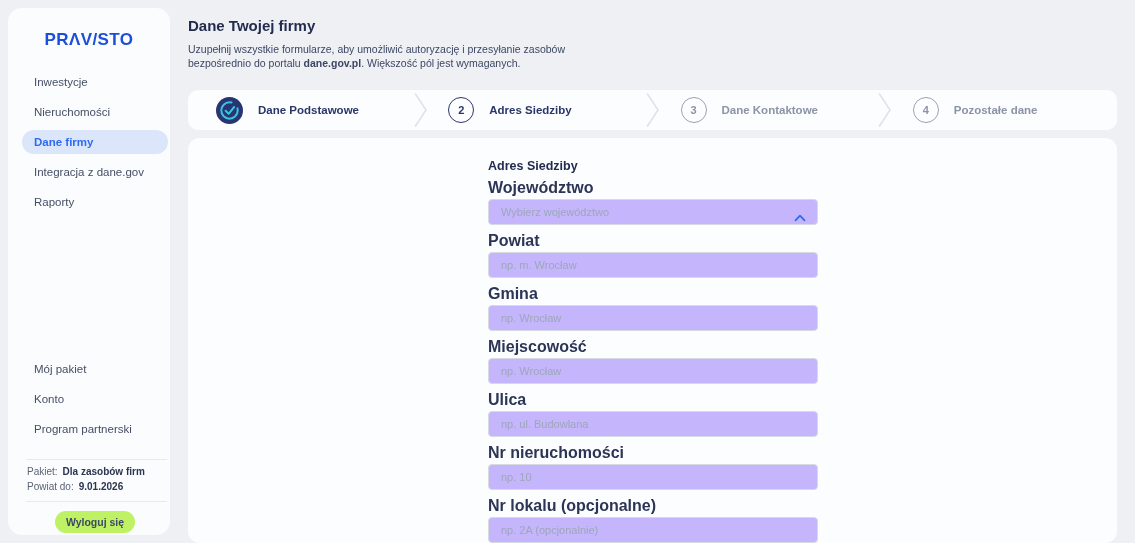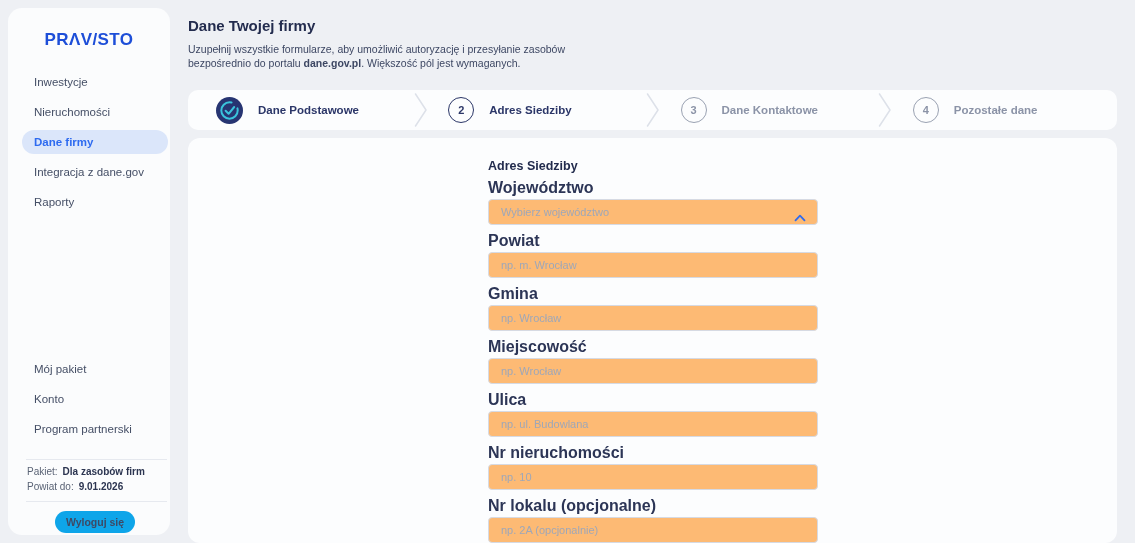--- a/index.html
+++ b/index.html
@@ -26,21 +26,21 @@
     position:absolute; left:14px; width:146px; height:24px;
     display:flex; align-items:center; padding-left:12px;
     font-size:11.5px; color:#454f66; border-radius:12px; cursor:pointer;
   }
   .nav-item.active { background:#dbe6fa; color:#2e6bf0; font-weight:700; }
   .sb-divider { position:absolute; left:18px; width:141px; height:1px; background:#e6e9ef; }
   .plan-line { position:absolute; left:19px; font-size:10px; color:#5a6375; white-space:nowrap; }
   .plan-line b { color:#2b3450; margin-left:5px; font-weight:700; }
   .logout-btn {
     position:absolute; left:47px; top:503px; width:80px; height:22px;
-    background:#0ea5e9; border:none; border-radius:11px;
+    background:#bef264; border:none; border-radius:11px;
     font-family:"Liberation Sans", sans-serif;
     font-size:10.5px; font-weight:700; color:#3e4964; cursor:pointer;
   }
 
   
   .page-title {
     position:absolute; left:188px; top:17px;
     font-size:15px; font-weight:bold; color:#232c4e;
   }
   .page-subtitle {
@@ -77,21 +77,21 @@
   .form-col { position:absolute; left:300px; top:21px; width:330px; }
   .form-title { font-size:12.5px; font-weight:bold; color:#222b4d; margin-bottom:9px; }
   .field { margin-bottom:10px; }
   .field-label {
     display:block; font-size:16px; font-weight:700;
     color:#2c3556; margin-bottom:5px; line-height:12px;
   }
   .field-input-wrap { position:relative; }
   .field input {
     width:100%; height:26px; border:1px solid #d6dae3; border-radius:4px;
-    background:#fdba74; padding:0 30px 0 12px; font-size:11px;
+    background:#c4b5fd; padding:0 30px 0 12px; font-size:11px;
     font-family:"Liberation Sans", sans-serif; color:#2b3450; outline:none;
   }
   .field input::placeholder { color:#9ea7b8; opacity:1; }
   .select-chevron { position:absolute; right:12px; top:9px; cursor:pointer; }
 </style>
 </head>
 <body>
 
 <div class="app">
 

